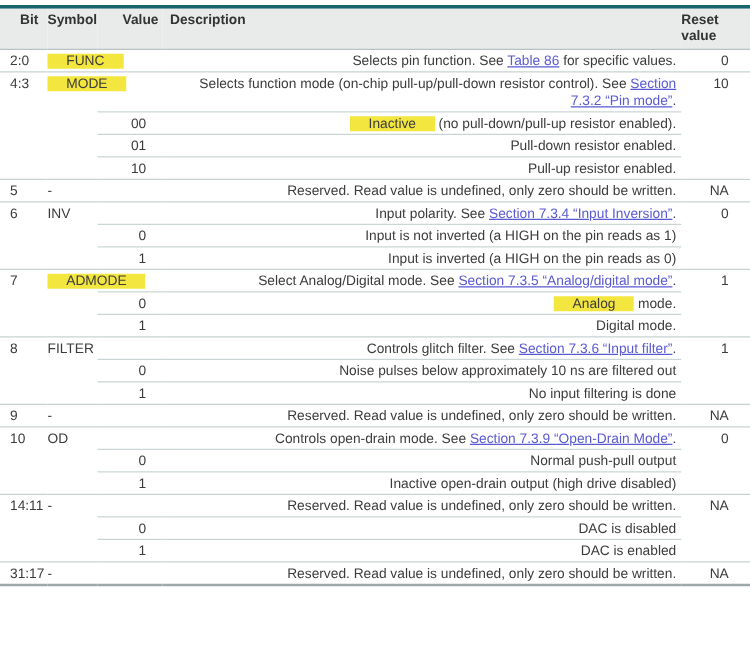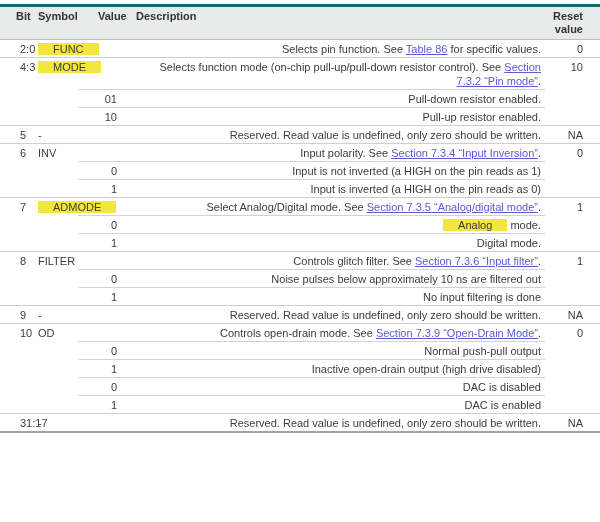--- a/index.html
+++ b/index.html
@@ -21,23 +21,23 @@
   col.c-reset{width:55px;}
   thead th{
     background:#e9eaea;
     font-weight:bold;color:#333333;text-align:left;vertical-align:top;
     padding:3px 0 3px 0;line-height:13px;
     border-bottom:1px solid #b9c2c2;
   }
   th.h-bit{padding-left:16px;}
   th.h-val{padding-left:20px;}
   th.h-desc{padding-left:6px;}
-  th.h-reset{text-align:right;padding-right:17px;}
+  th.h-reset{padding-right:17px;}
   td{vertical-align:top;padding:2px 0 1px 0;line-height:14px;}
-  td.bit{padding-left:20px;margin-left:28px;}
+  td.bit{padding-left:8px;margin-left:28px;}
   td.val{text-align:right;padding-right:13px;}
   td.desc{padding-left:6px;padding-right:4px;text-align:right;}
   td.reset{text-align:right;padding-right:17px;}
   tr.main-row td{border-top:1px solid #c9d2d2;}
   tr.sub-row td.b{border-top:1px solid #ccd5d5;}
   tr.first-row td{border-top:none;}
   tbody{border-bottom:2px solid #9fa8a8;}
   a.xref{color:#5a5ad2;text-decoration:underline;cursor:pointer;}
   .hl{background:#f3e63f;padding:0 15px;}
 </style>
@@ -76,20 +76,27 @@
         <tr class="main-row">
           <td class="bit">4:3</td>
           <td class="sym"><span class="hl">MODE</span></td>
           <td class="val"></td>
           <td class="desc"><span>Selects function mode (on-chip pull-up/pull-down resistor control). See </span><a class="xref">Section 7.3.2 “Pin mode”</a><span>.</span></td>
           <td class="reset">10</td>
         </tr>
         <tr class="sub-row">
           <td class="bit"></td>
           <td class="sym"></td>
+          <td class="val b">00</td>
+          <td class="desc b"><span class="hl">Inactive</span><span> (no pull-down/pull-up resistor enabled).</span></td>
+          <td class="reset"></td>
+        </tr>
+        <tr class="sub-row">
+          <td class="bit"></td>
+          <td class="sym"></td>
           <td class="val b">01</td>
           <td class="desc b"><span>Pull-down resistor enabled.</span></td>
           <td class="reset"></td>
         </tr>
         <tr class="sub-row">
           <td class="bit"></td>
           <td class="sym"></td>
           <td class="val b">10</td>
           <td class="desc b"><span>Pull-up resistor enabled.</span></td>
           <td class="reset"></td>
@@ -184,20 +191,27 @@
           <td class="val b">0</td>
           <td class="desc b"><span>Normal push-pull output</span></td>
           <td class="reset"></td>
         </tr>
         <tr class="sub-row">
           <td class="bit"></td>
           <td class="sym"></td>
           <td class="val b">1</td>
           <td class="desc b"><span>Inactive open-drain output (high drive disabled)</span></td>
           <td class="reset"></td>
+        </tr>
+        <tr class="main-row">
+          <td class="bit">14:11</td>
+          <td class="sym">-</td>
+          <td class="val"></td>
+          <td class="desc"><span>Reserved. Read value is undefined, only zero should be written.</span></td>
+          <td class="reset">NA</td>
         </tr>
         <tr class="sub-row">
           <td class="bit"></td>
           <td class="sym"></td>
           <td class="val b">0</td>
           <td class="desc b"><span>DAC is disabled</span></td>
           <td class="reset"></td>
         </tr>
         <tr class="sub-row">
           <td class="bit"></td>

